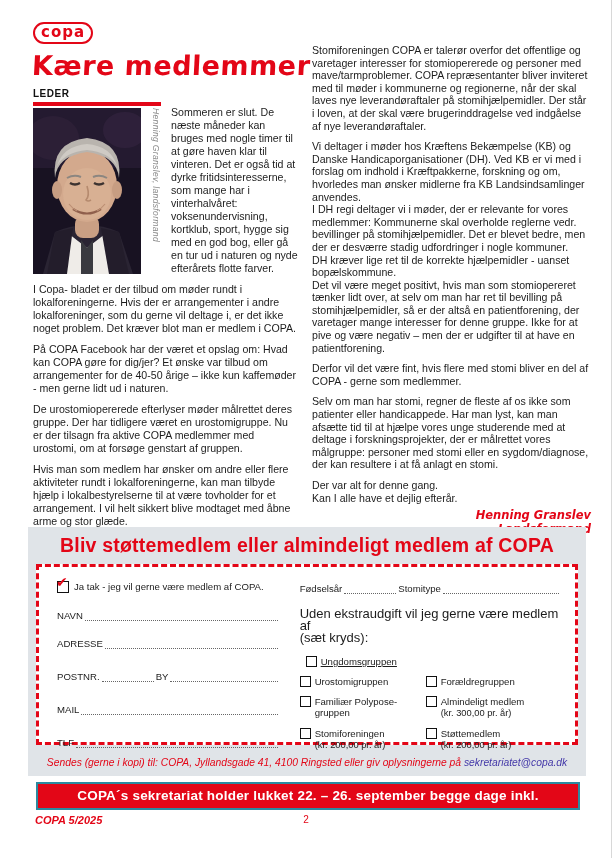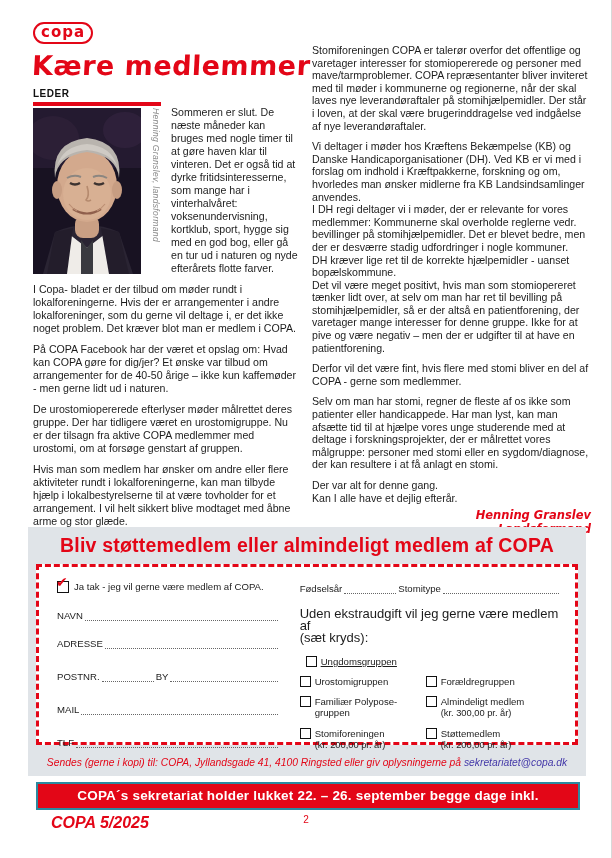--- a/index.html
+++ b/index.html
@@ -113,21 +113,21 @@
   
   .banner{
     position:absolute; left:36px; top:782px; width:540px; height:24px;
     background:#e30617; border:2px solid #2b8aa0;
     color:#ffffff; font-weight:bold; font-size:13.5px; text-align:center;
     line-height:24px; letter-spacing:.2px;
   }
   
   .footer-issue{
     position:absolute; left:35px; top:814px; color:#e30617;
-    font-size:16px; font-weight:bold; font-style:italic;margin-left:16px;
+    font-size:11px; font-weight:bold; font-style:italic;
   }
   .footer-page{
     position:absolute; left:0; right:0; top:814px; text-align:center;
     color:#e30617; font-size:10px;
   }
   .edge{position:absolute; right:0; top:0; bottom:0; width:1px; background:#d8d8d8;}
 </style>
 </head>
 <body>
 

